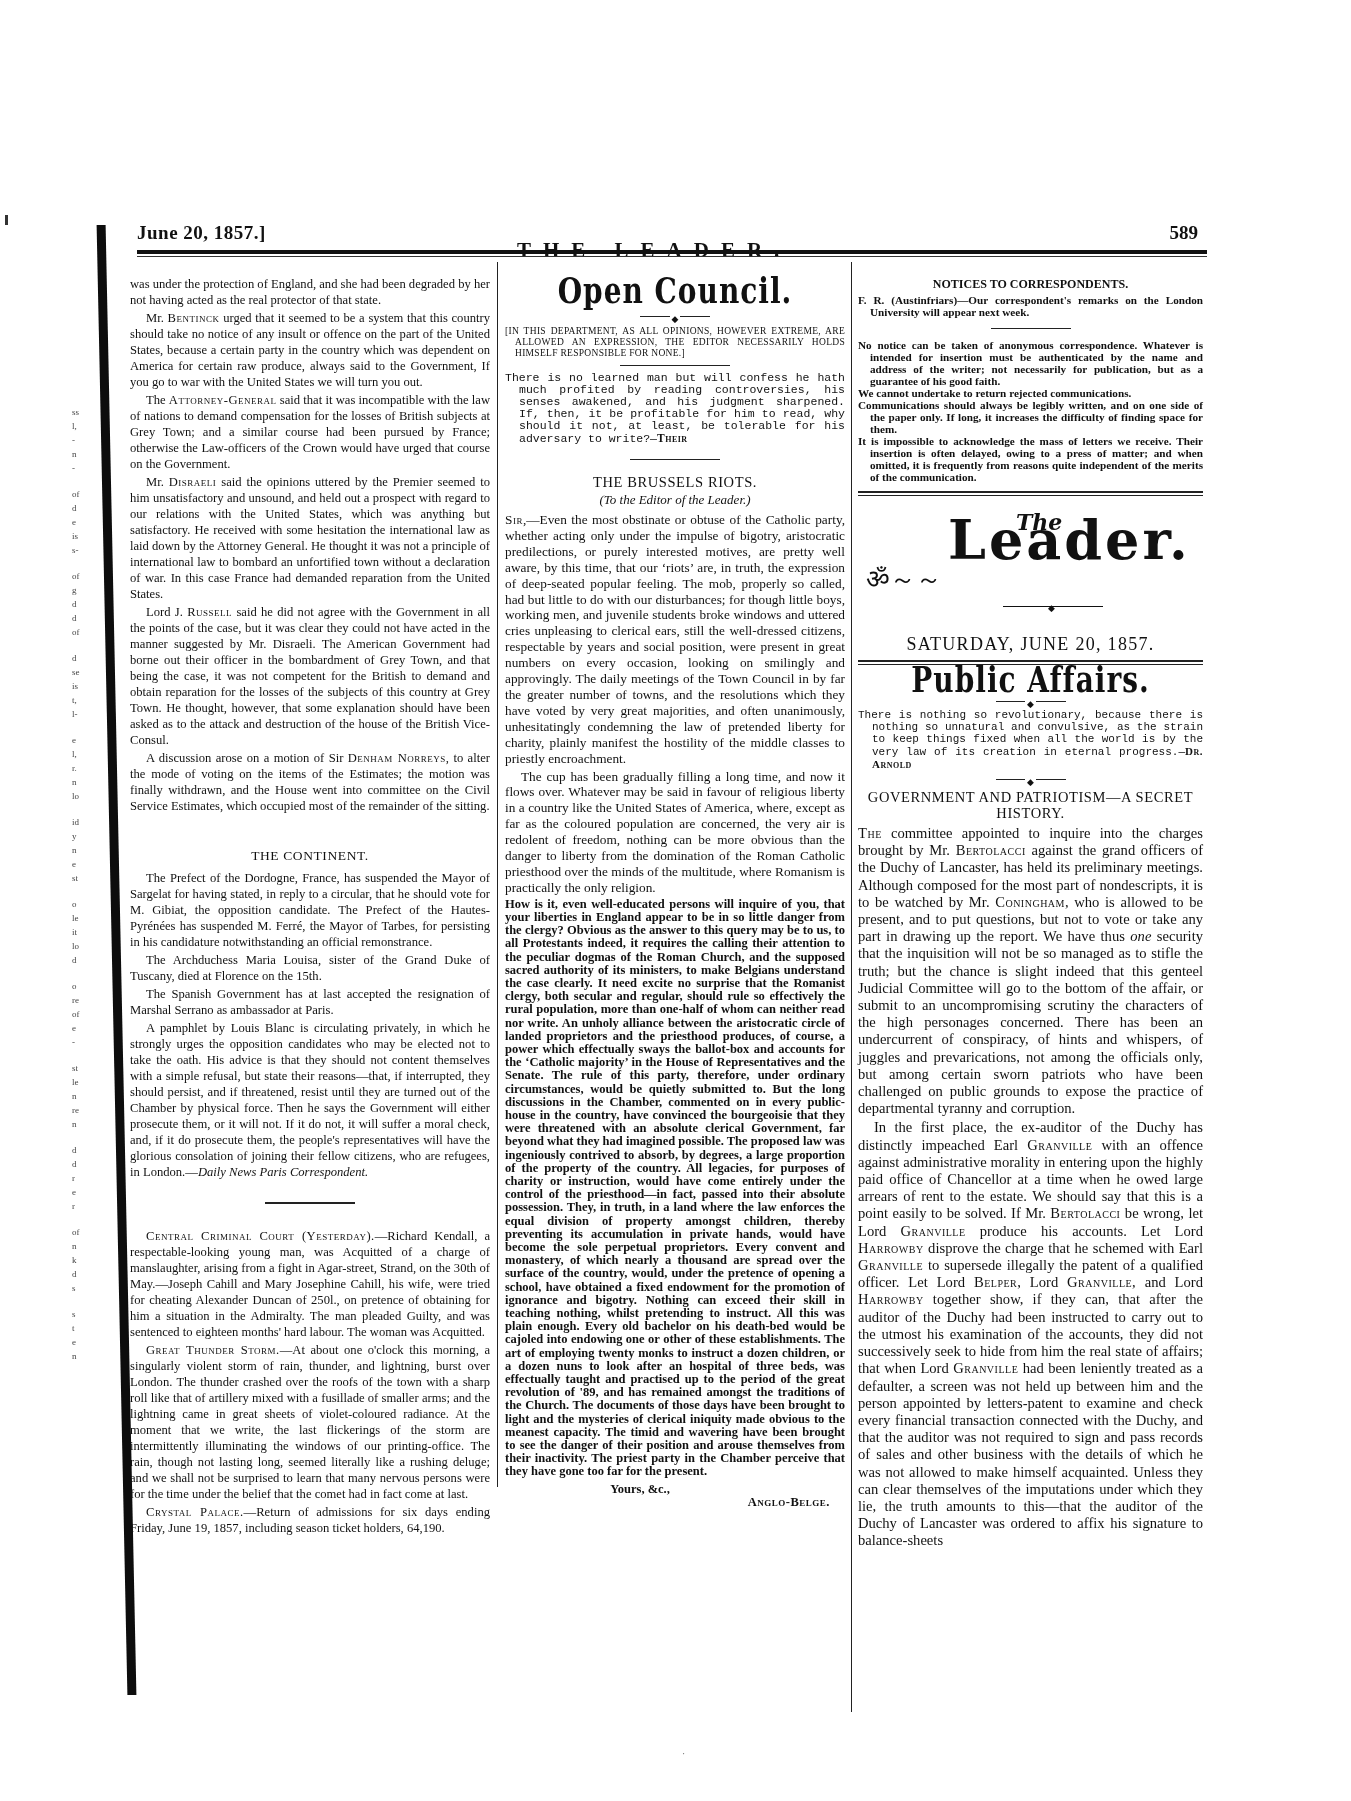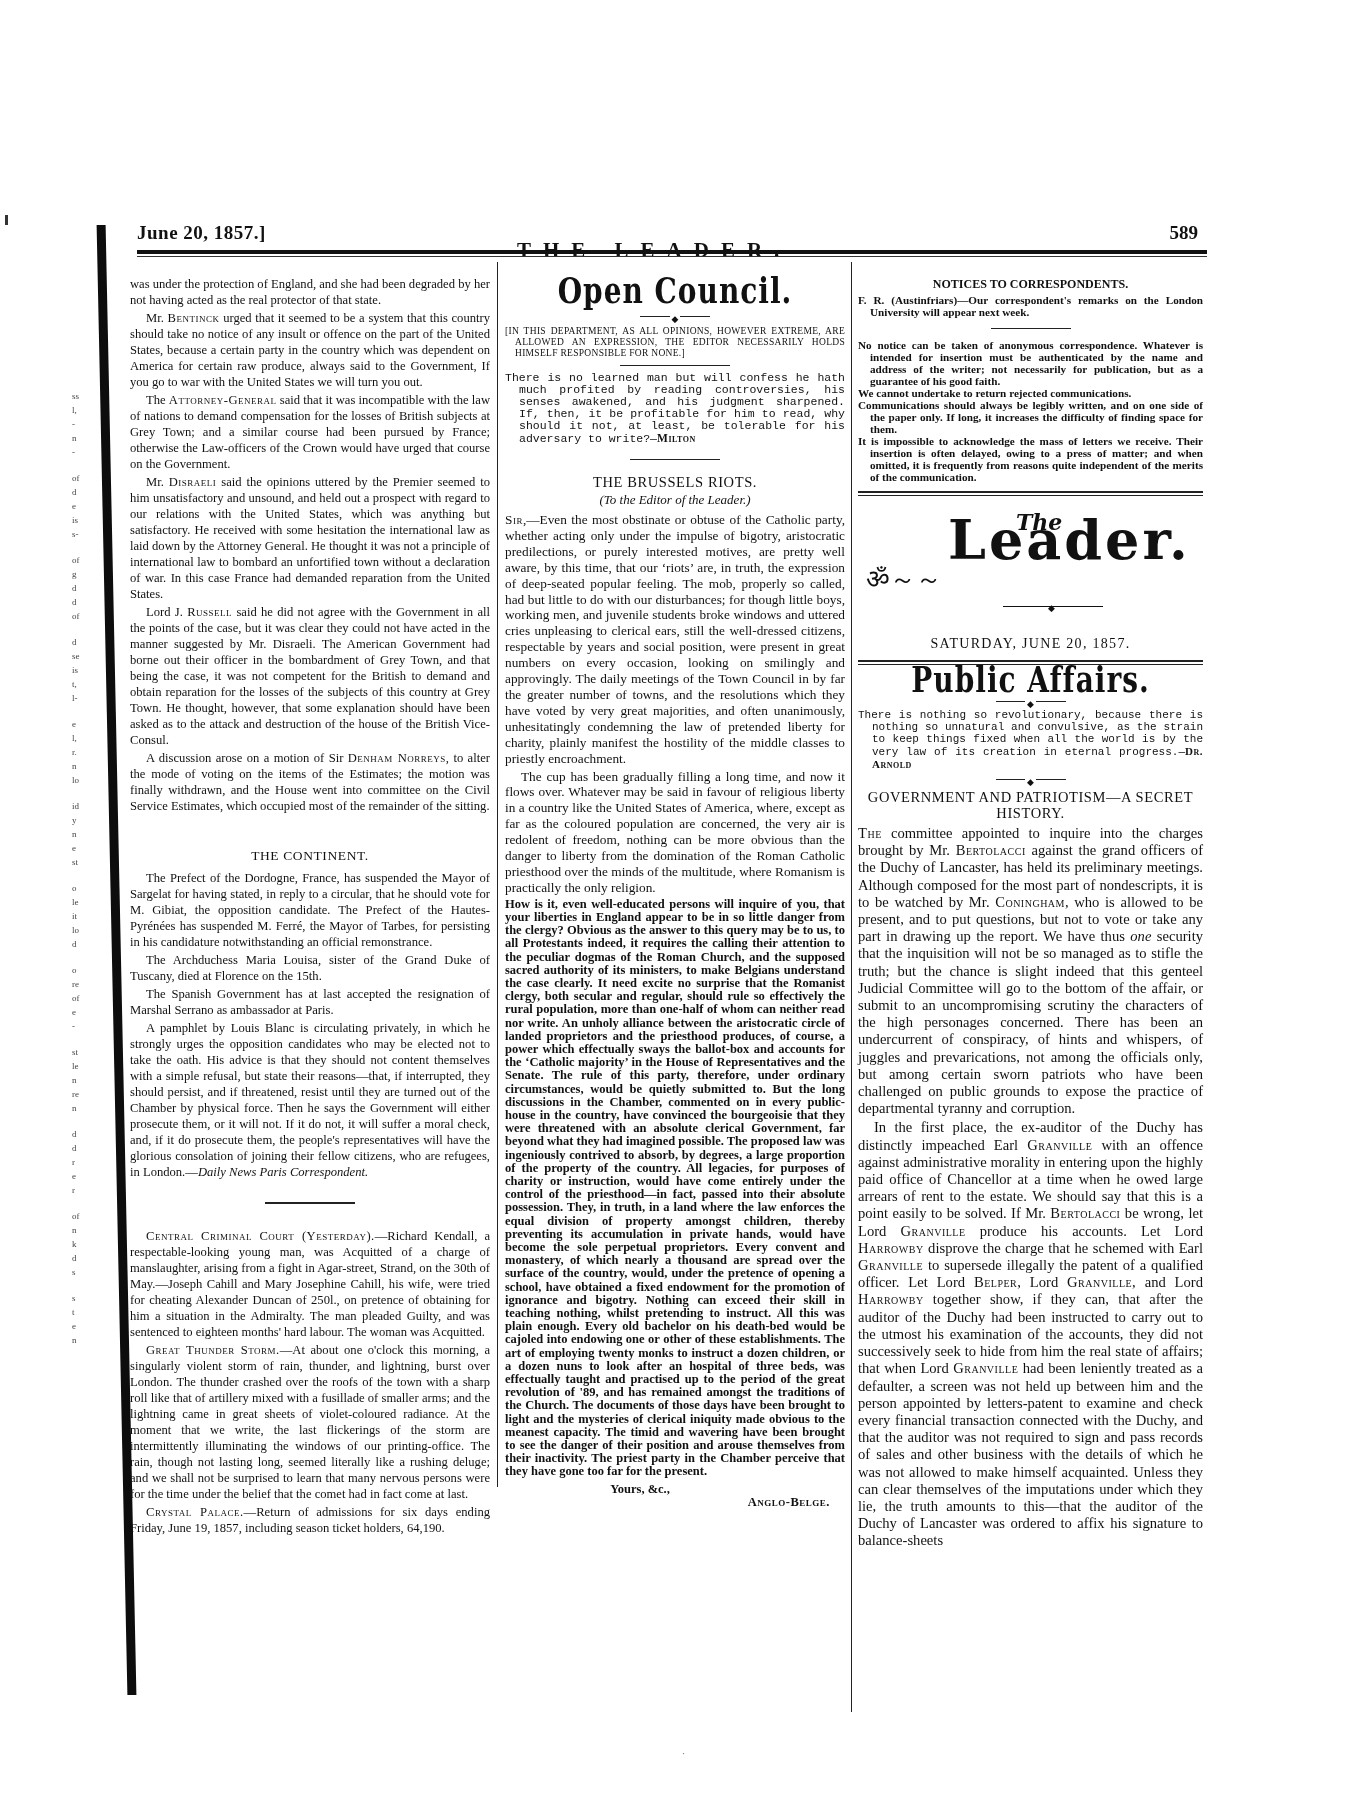--- a/index.html
+++ b/index.html
@@ -45,39 +45,39 @@
   .quote .sc { font-family: "Liberation Serif", serif; font-weight: bold; }
   .notices-title { text-align: center; font-size: 12px; font-weight: bold; margin: 0 0 2px; }
   .notice { font-size: 11.2px; line-height: 12px; padding-left: 12px; text-indent: -12px; font-weight: bold; margin: 0; }
   .doublerule { border-top: 2px solid #222; border-bottom: 1px solid #222; height: 2px; margin: 8px 0; }
   .masthead { position: relative; height: 120px; margin: 18px 0 0; }
   .masthead .the { position: absolute; left: 158px; top: 0; font-size: 22px; font-weight: bold; font-family: "DejaVu Serif", serif; font-style: italic; }
   .masthead .leader { position: absolute; left: 90px; top: 18px; font-size: 54px; font-weight: bold; font-family: "DejaVu Serif", serif; letter-spacing: 3px; }
   .masthead .flourish { position: absolute; left: 8px; top: 58px; font-size: 26px; color: #111; }
   .masthead .orn { position: absolute; left: 145px; top: 92px; width: 100px; height: 1px; background: #111; }
   .masthead .orn::after { content: "◆"; position: absolute; left: 45px; top: -6px; font-size: 9px; }
-  .dateline { text-align: center; font-size: 14px; letter-spacing: 1.3px; margin: 2px 0 6px; }
+  .dateline { text-align: center; font-size: 18px; letter-spacing: 1.3px; margin: 2px 0 6px; }
   .sig { text-align: right; margin-top: 4px; }
   .sig .line1 { display: block; padding-right: 70px; text-align: center; }
   .sig .line2 { display: block; padding-right: 15px; }
   .big { font-size: 14.6px; line-height: 17.2px; }
   .mid-body { font-size: 13.3px; line-height: 15.9px; }
   .mid-small { font-family: "Liberation Serif", serif; font-size: 12.5px; line-height: 13.2px; font-weight: bold; }
   .ed-head { text-align: center; font-size: 14.5px; letter-spacing: 0.6px; line-height: 16px; margin: 4px 0 4px; }
   .stray { position: absolute; left: 682px; top: 1748px; font-size: 10px; color: #777; }
 </style>
 </head>
 <body>
 
 <div class="page">
 
   <div class="tick"></div>
   <div class="binding"></div>
   <div class="bleed" id="bleed">
-      <span style="margin-bottom: 2px;">ss</span>
+      <span style="margin-bottom: 2px; margin-top: 16px;">ss</span>
       <span style="margin-bottom: 2px;">l,</span>
       <span style="margin-bottom: 2px;">-</span>
       <span style="margin-bottom: 2px;">n</span>
       <span style="margin-bottom: 14px;">-</span>
       <span style="margin-bottom: 2px;">of</span>
       <span style="margin-bottom: 2px;">d</span>
       <span style="margin-bottom: 2px;">e</span>
       <span style="margin-bottom: 2px;">is</span>
       <span style="margin-bottom: 14px;">s-</span>
       <span style="margin-bottom: 2px;">of</span>
@@ -165,21 +165,21 @@
         <p><span class="sc">Crystal Palace.</span><span>—Return of admissions for six days ending Friday, June 19, 1857, including season ticket holders, 64,190.</span></p>
       </div>
   </div>
 
   <div class="col col-mid">
     <div class="blackletter">Open Council.</div>
     <div class="ornament"><span>◆</span></div>
     <div class="note" style="margin-top:4px;">[In this department, as all opinions, however extreme, are allowed an expression, the editor necessarily holds himself responsible for none.]</div>
     <div class="shortrule" style="width:110px;"></div>
     <div class="quote">
-      <span>There is no learned man but will confess he hath much profited by reading controversies, his senses awakened, and his judgment sharpened. If, then, it be profitable for him to read, why should it not, at least, be tolerable for his adversary to write?—</span><span class="sc">Milton</span>
+      <span>There is no learned man but will confess he hath much profited by reading controversies, his senses awakened, and his judgment sharpened. If, then, it be profitable for him to read, why should it not, at least, be tolerable for his adversary to write?—</span><span class="sc">Their</span>
     </div>
     <div class="shortrule" style="width:90px;margin:14px auto;"></div>
     <div class="heading" style="font-size:14.5px;margin:4px 0 2px;">THE BRUSSELS RIOTS.</div>
     <div class="subhead">(To the Editor of the Leader.)</div>
     <div class="mid-body">
         <p class="noind"><span class="sc">Sir</span><span>,—Even the most obstinate or obtuse of the Catholic party, whether acting only under the impulse of bigotry, aristocratic predilections, or purely interested motives, are pretty well aware, by this time, that our ‘riots’ are, in truth, the expression of deep-seated popular feeling. The mob, properly so called, had but little to do with our disturbances; for though little boys, working men, and juvenile students broke windows and uttered cries unpleasing to clerical ears, still the well-dressed citizens, respectable by years and social position, were present in great numbers on every occasion, looking on smilingly and approvingly. The daily meetings of the Town Council in by far the greater number of towns, and the resolutions which they have voted by very great majorities, and often unanimously, unhesitatingly condemning the law of pretended liberty for charity, plainly manifest the hostility of the middle classes to priestly encroachment.</span></p>
         <p><span>The cup has been gradually filling a long time, and now it flows over. Whatever may be said in favour of religious liberty in a country like the United States of America, where, except as far as the coloured population are concerned, the very air is redolent of freedom, nothing can be more obvious than the danger to liberty from the domination of the Roman Catholic priesthood over the minds of the multitude, where Romanism is practically the only religion.</span></p>
       </div>
     <div class="mid-small"><span> How is it, even well-educated persons will inquire of you, that your liberties in England appear to be in so little danger from the clergy? Obvious as the answer to this query may be to us, to all Protestants indeed, it requires the calling their attention to the peculiar dogmas of the Roman Church, and the supposed sacred authority of its ministers, to make Belgians understand the case clearly. It need excite no surprise that the Romanist clergy, both secular and regular, should rule so effectively the rural population, more than one-half of whom can neither read nor write. An unholy alliance between the aristocratic circle of landed proprietors and the priesthood produces, of course, a power which effectually sways the ballot-box and accounts for the ‘Catholic majority’ in the House of Representatives and the Senate. The rule of this party, therefore, under ordinary circumstances, would be quietly submitted to. But the long discussions in the Chamber, commented on in every public-house in the country, have convinced the bourgeoisie that they were threatened with an absolute clerical Government, far beyond what they had imagined possible. The proposed law was ingeniously contrived to absorb, by degrees, a large proportion of the property of the country. All legacies, for purposes of charity or instruction, would have come entirely under the control of the priesthood—in fact, passed into their absolute possession. They, in truth, in a land where the law enforces the equal division of property amongst children, thereby preventing its accumulation in private hands, would have become the sole perpetual proprietors. Every convent and monastery, of which nearly a thousand are spread over the surface of the country, would, under the pretence of opening a school, have obtained a fixed endowment for the promotion of ignorance and bigotry. Nothing can exceed their skill in teaching nothing, whilst pretending to instruct. All this was plain enough. Every old bachelor on his death-bed would be cajoled into endowing one or other of these establishments. The art of employing twenty monks to instruct a dozen children, or a dozen nuns to look after an hospital of three beds, was effectually taught and practised up to the period of the great revolution of '89, and has remained amongst the traditions of the Church. The documents of those days have been brought to light and the mysteries of clerical iniquity made obvious to the meanest capacity. The timid and wavering have been brought to see the danger of their position and arouse themselves from their inactivity. The priest party in the Chamber perceive that they have gone too far for the present.</span></div>
     <div class="sig mid-small">

